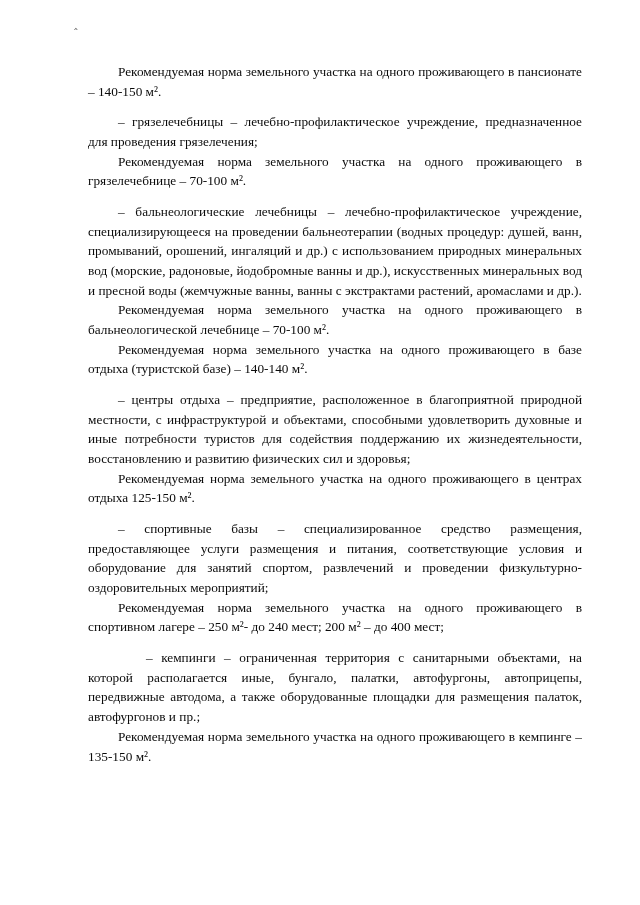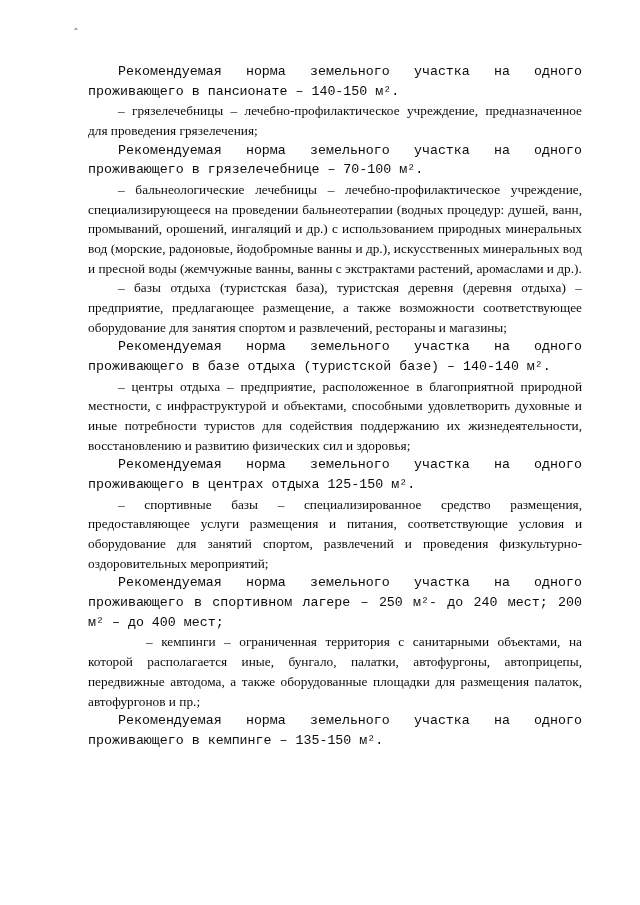--- a/index.html
+++ b/index.html
@@ -36,44 +36,44 @@
   p.para {
     margin: 0;
     text-align: justify;
     text-justify: inter-word;
     font-size: 13.3px;
     line-height: 1.48;
     text-indent: 30px;
     hyphens: none;
   }
   p.gap {
+    margin-top: 11px;
   }
   p.nogap {
     margin-top: 0;
-    font-family: Liberation Mono, monospace;
   }
   p.indent-more {
     text-indent: 58px;
   }
 </style>
 </head>
 <body>
 
 <div class="page">
 
   <div class="mark">‸</div>
 
   <div class="doc">
     <p class="para nogap">Рекомендуемая норма земельного участка на одного проживающего в пансионате – 140-150 м².</p>
     <p class="para gap">– грязелечебницы – лечебно-профилактическое учреждение, предназначенное для проведения грязелечения;</p>
     <p class="para nogap">Рекомендуемая норма земельного участка на одного проживающего в грязелечебнице – 70-100 м².</p>
     <p class="para gap">– бальнеологические лечебницы – лечебно-профилактическое учреждение, специализирующееся на проведении бальнеотерапии (водных процедур: душей, ванн, промываний, орошений, ингаляций и др.) с использованием природных минеральных вод (морские, радоновые, йодобромные ванны и др.), искусственных минеральных вод и пресной воды (жемчужные ванны, ванны с экстрактами растений, аромаслами и др.).</p>
-    <p class="para gap">– базы отдыха (туристская база), туристская деревня (деревня отдыха) – предприятие, предлагающее размещение, а также возможности соответствующее оборудование для занятия спортом и развлечений, рестораны и магазины;</p>
+    <p class="para nogap">Рекомендуемая норма земельного участка на одного проживающего в бальнеологической лечебнице – 70-100 м².</p>
     <p class="para nogap">Рекомендуемая норма земельного участка на одного проживающего в базе отдыха (туристской базе) – 140-140 м².</p>
     <p class="para gap">– центры отдыха – предприятие, расположенное в благоприятной природной местности, с инфраструктурой и объектами, способными удовлетворить духовные и иные потребности туристов для содействия поддержанию их жизнедеятельности, восстановлению и развитию физических сил и здоровья;</p>
     <p class="para nogap">Рекомендуемая норма земельного участка на одного проживающего в центрах отдыха 125-150 м².</p>
-    <p class="para gap">– спортивные базы – специализированное средство размещения, предоставляющее услуги размещения и питания, соответствующие условия и оборудование для занятий спортом, развлечений и проведения физкультурно-оздоровительных мероприятий;</p>
+    <p class="para gap">– спортивные базы – специализированное средство размещения, предоставляющее услуги размещения и питания, соответствующие условия и оборудование для занятий спортом, развлечений и проведении физкультурно-оздоровительных мероприятий;</p>
     <p class="para nogap">Рекомендуемая норма земельного участка на одного проживающего в спортивном лагере – 250 м²- до 240 мест; 200 м² – до 400 мест;</p>
     <p class="para gap indent-more">– кемпинги – ограниченная территория с санитарными объектами, на которой располагается иные, бунгало, палатки, автофургоны, автоприцепы, передвижные автодома, а также оборудованные площадки для размещения палаток, автофургонов и пр.;</p>
     <p class="para nogap">Рекомендуемая норма земельного участка на одного проживающего в кемпинге – 135-150 м².</p>
   </div>
 
 </div>
 
 </body></html>

